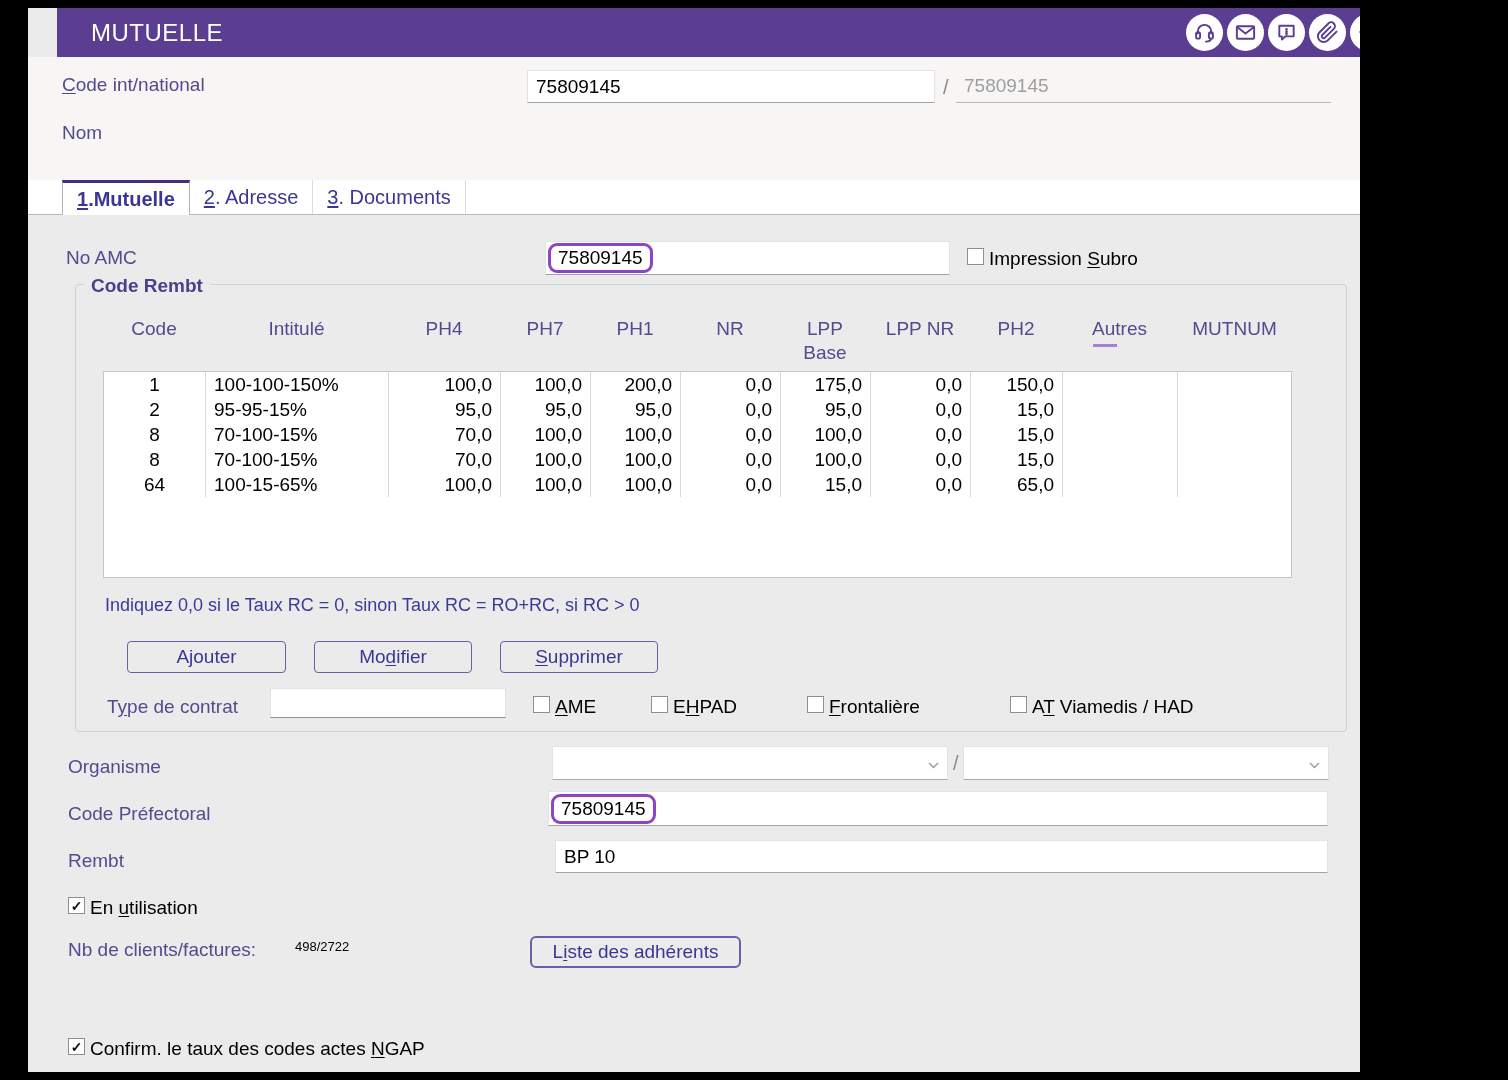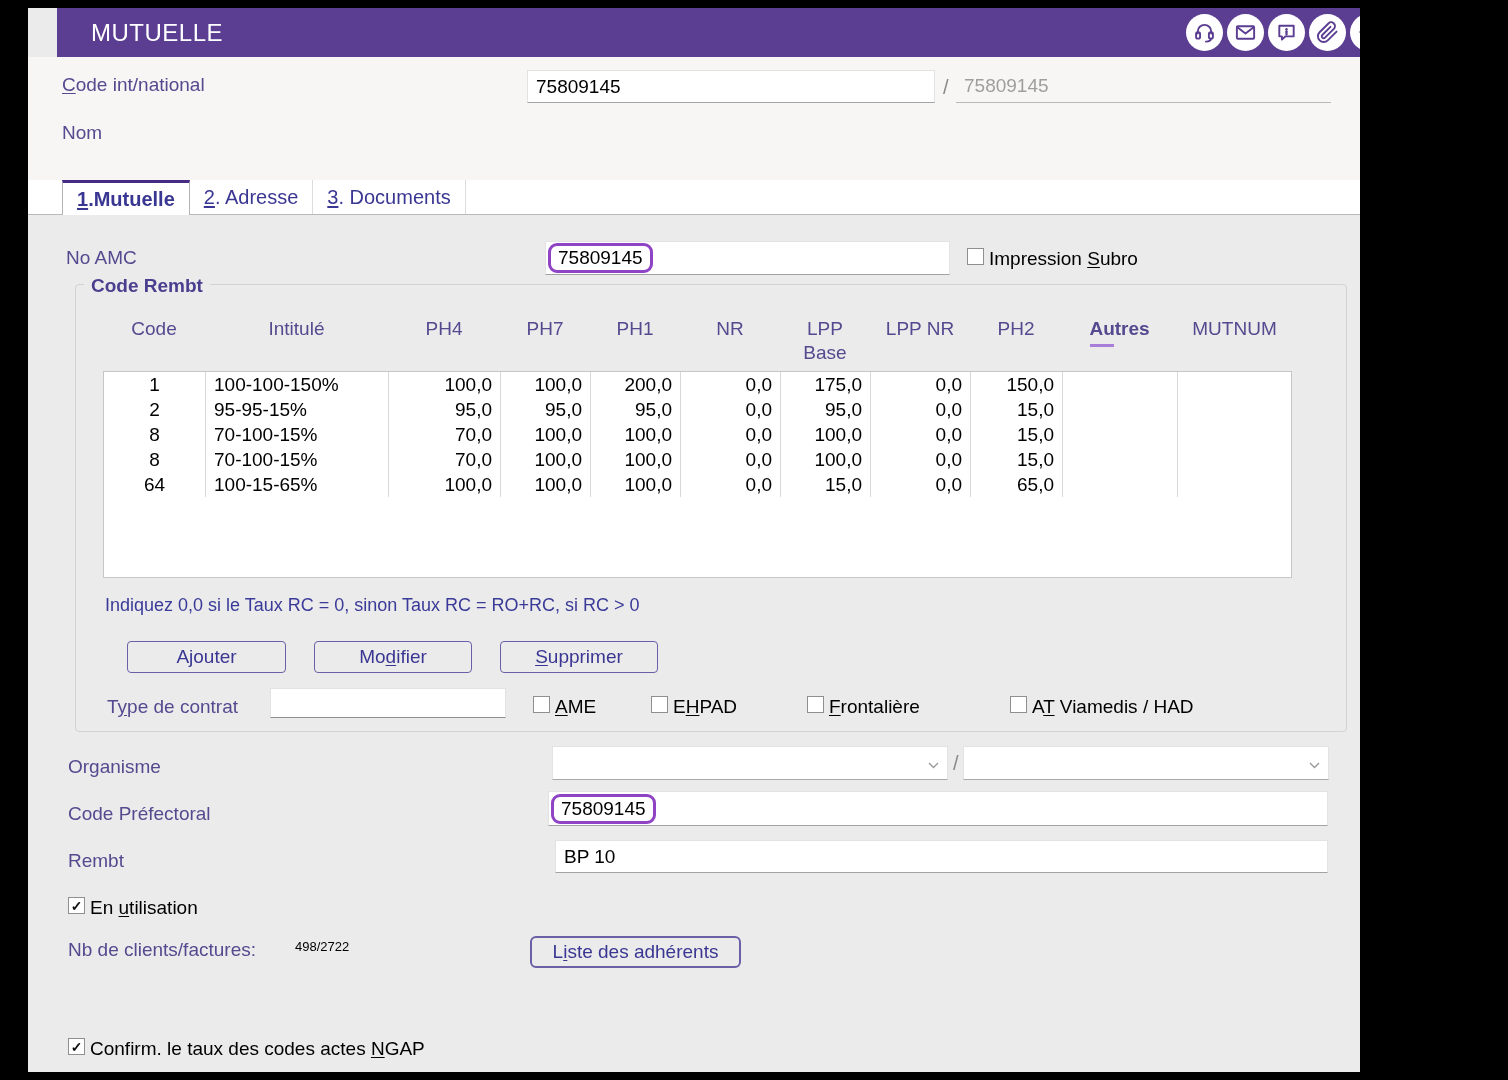--- a/index.html
+++ b/index.html
@@ -48,21 +48,21 @@
     border-bottom:1px solid #a8a8a8;display:flex;align-items:center;font-size:19px;color:#000;padding:0 8px;}
   .select .chev{margin-left:auto;}
 
   
   .groupbox{position:absolute;left:47px;top:276px;width:1270px;height:446px;border:1px solid #d2d2d2;border-radius:4px;}
   .legend{position:absolute;left:56px;top:267px;background:#ebebeb;padding:0 7px;font-size:19px;font-weight:bold;color:#4a3f8f;}
 
   .thead{position:absolute;left:75px;top:309px;width:1189px;display:flex;align-items:flex-start;}
   .hcell{box-sizing:border-box;font-size:19px;line-height:24px;color:#55498f;text-align:center;white-space:nowrap;}
   .hcell-2l{display:flex;flex-direction:column;align-items:center;}
-  .autres-wrap{position:relative;display:inline-block;font-weight:bold;}
+  .autres-wrap{position:relative;display:inline-block;}
   .autres-dash{position:absolute;left:1px;bottom:-6px;width:24px;height:3px;background:#a87fd8;}
 
   .w0{flex:0 0 102px;width:102px;}
   .w1{flex:0 0 183px;width:183px;}
   .w2{flex:0 0 112px;width:112px;}
   .w3{flex:0 0 90px;width:90px;}
   .w4{flex:0 0 90px;width:90px;}
   .w5{flex:0 0 100px;width:100px;}
   .w6{flex:0 0 90px;width:90px;}
   .w7{flex:0 0 100px;width:100px;}

